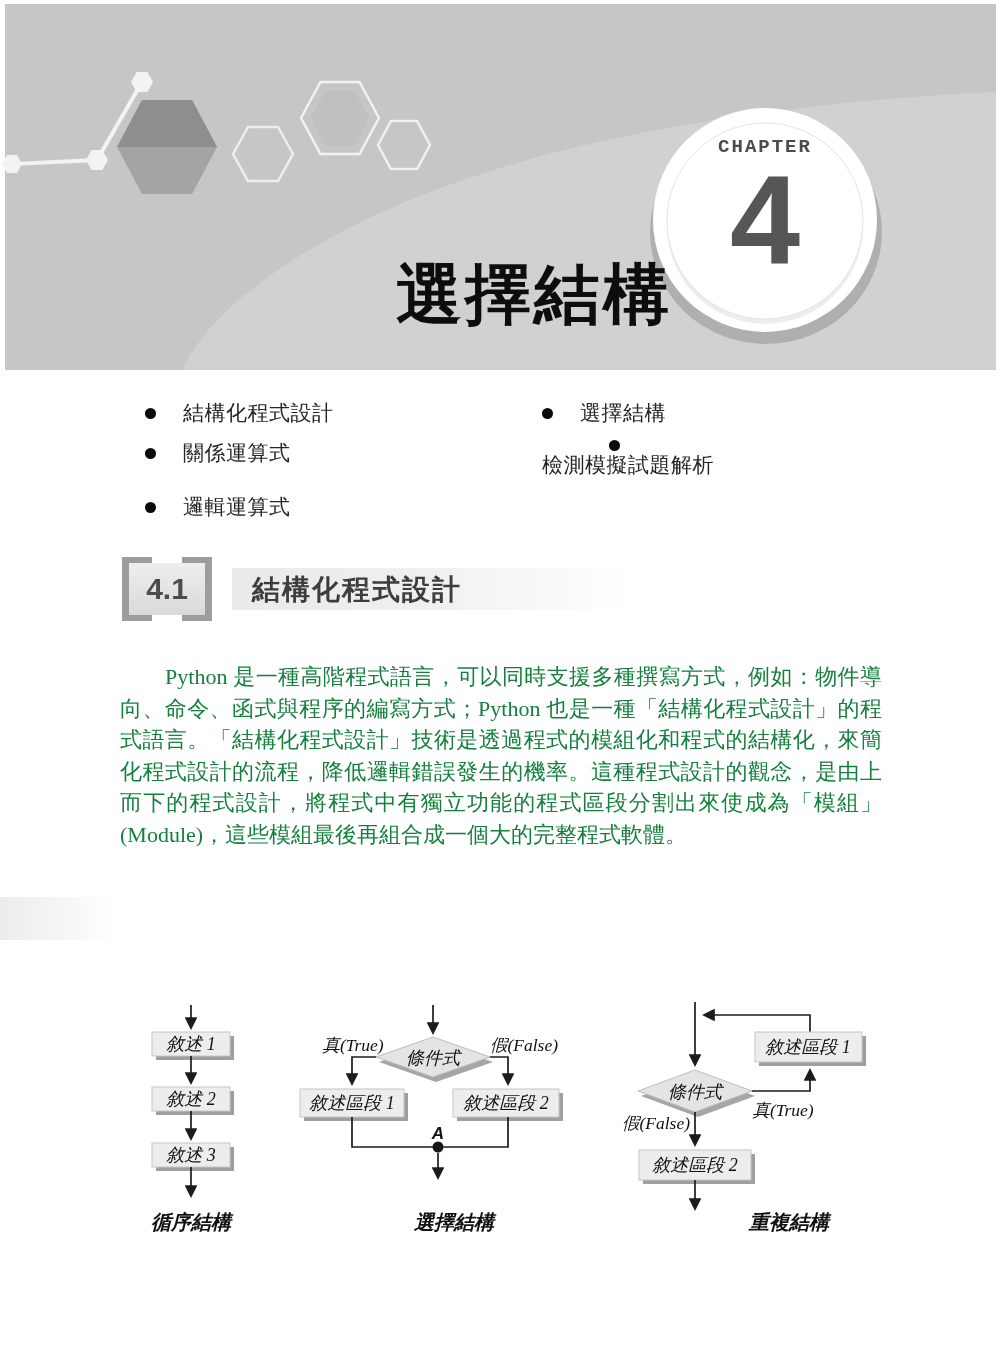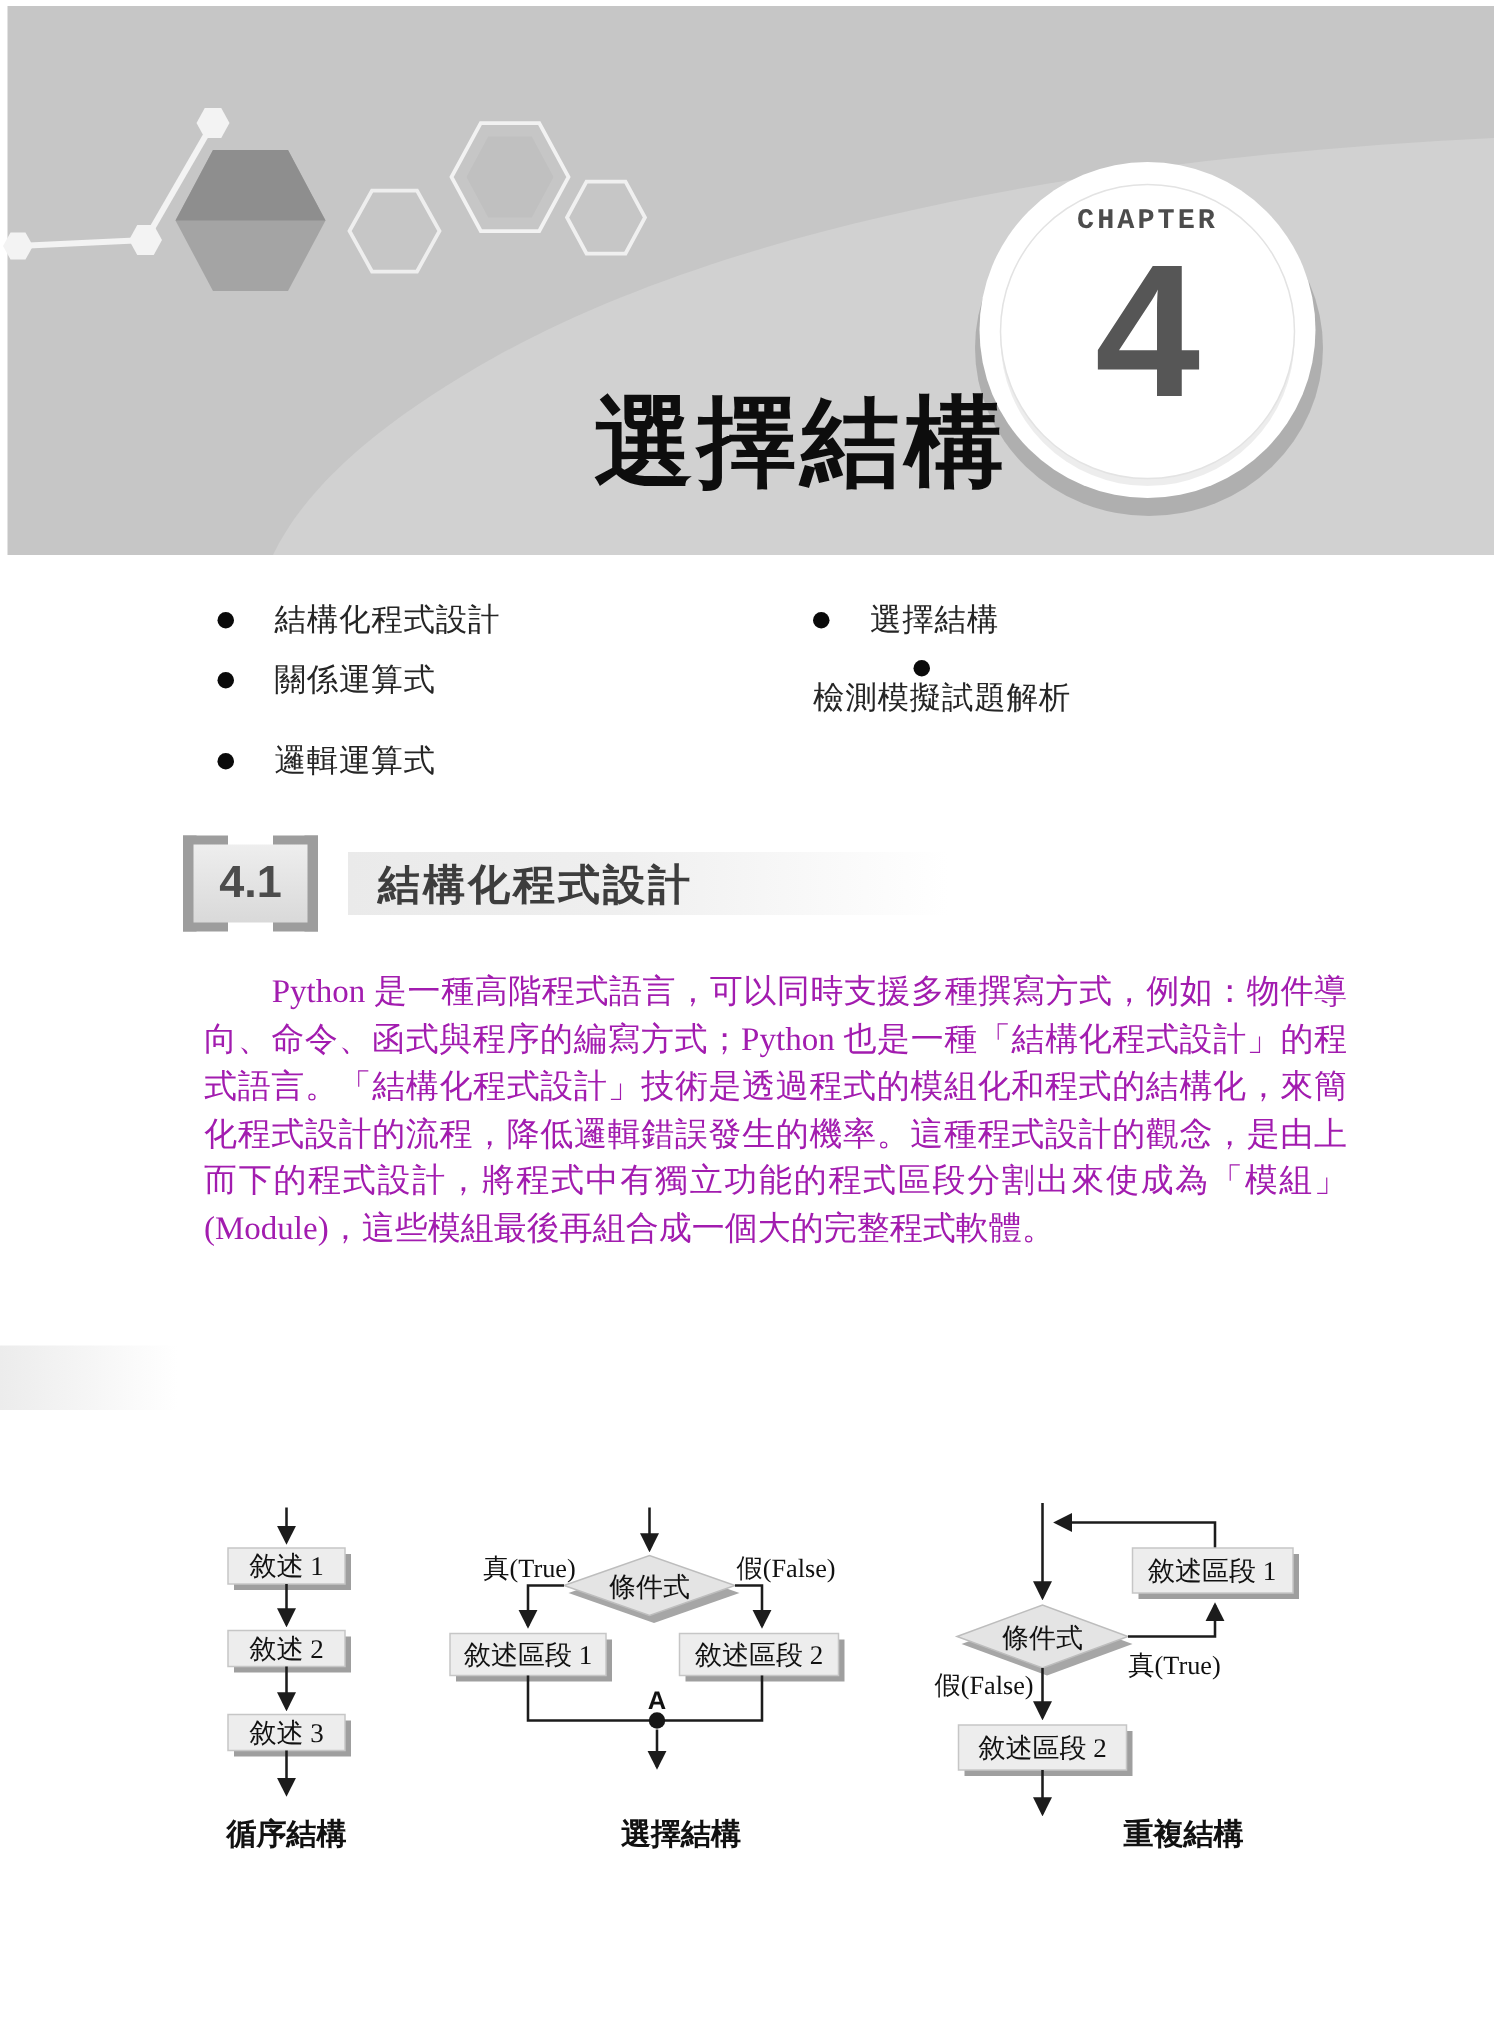--- a/index.html
+++ b/index.html
@@ -59,35 +59,35 @@
     display:flex; align-items:center; justify-content:center;
     font-size:30px; font-weight:bold; color:#4c4c4c;
   }
   .sec-title {
     position:absolute; left:252px; top:14px; font-size:28px; font-weight:bold;
     color:#3d3d3d; letter-spacing:2px;
   }
 
   
   .body-text {
-    position:absolute; left:120px; top:645px; width:762px;
+    position:absolute; left:120px; top:661px; width:762px;
     font-family:"Liberation Serif", serif; font-size:22px; line-height:31.5px;
-    color:#a21caf; text-align:justify;margin-left:16px;
+    color:#15803d; text-align:justify;
   }
   .body-text p { text-indent:2.05em; }
   .body-text p + p { margin-top:17px; }
 
   
   .edge-band {
     position:absolute; left:0; top:897px; width:118px; height:43px;
     background:linear-gradient(to right, #ececec, rgba(255,255,255,0));
   }
 
   
-  .flowcharts { position:absolute; left:100px; top:1000px; width:840px; height:248px; }
+  .flowcharts { position:absolute; left:100px; top:1000px; width:840px; height:248px;font-style:italic; }
   .fc-node-text { font-family:"Liberation Serif", serif; font-size:18px; fill:#111; }
   .fc-branch-text { font-family:"Liberation Serif", serif; font-size:17.5px; fill:#111; }
   .fc-caption { font-family:"Liberation Sans", sans-serif; font-size:20px; font-weight:600; fill:#111; }
   .fc-a-label { font-family:"Liberation Sans", sans-serif; font-size:17px; font-weight:600; fill:#111; }
   .fc-line { stroke:#1c1c1c; stroke-width:1.7; fill:none; }
   .fc-box { fill:#ededed; stroke:#c6c6c6; stroke-width:1; }
   .fc-box-shadow { fill:#9f9f9f; }
   .fc-diamond { fill:#e4e4e4; stroke:#bdbdbd; stroke-width:1; }
   .fc-diamond-shadow { fill:#a6a6a6; }
 </style>

